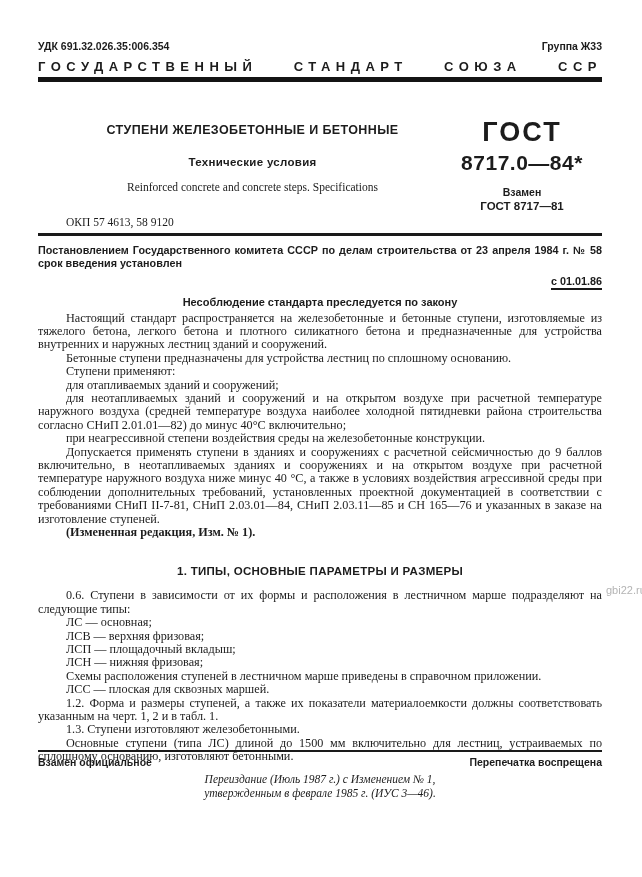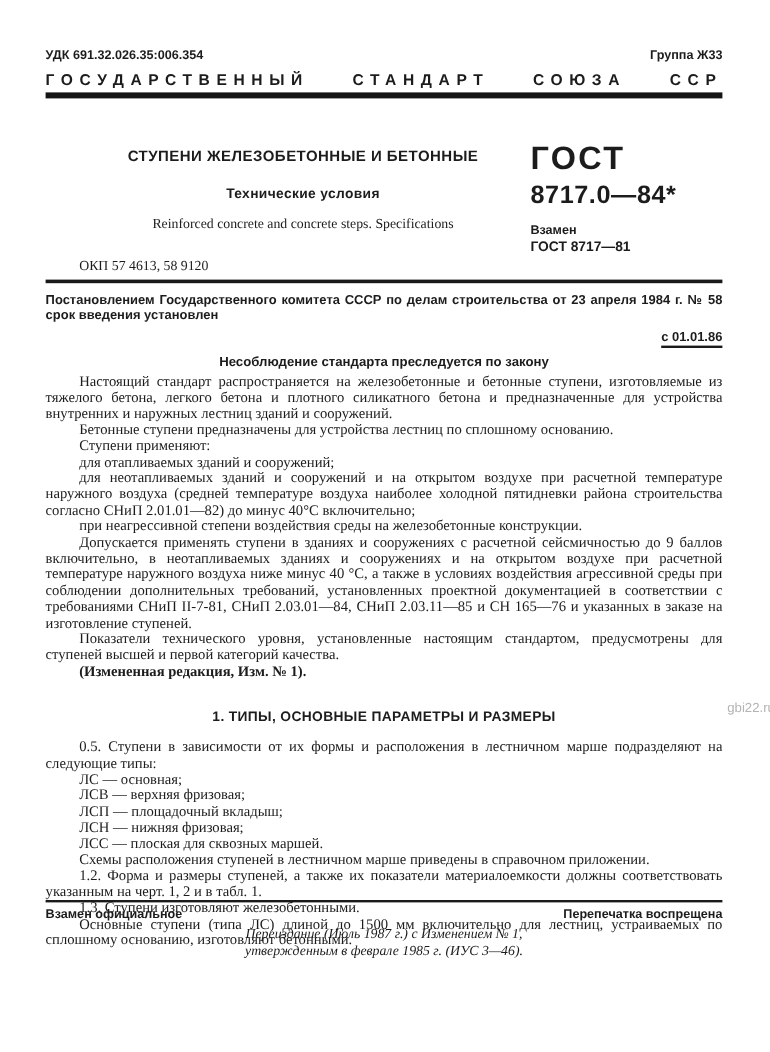--- a/index.html
+++ b/index.html
@@ -38,21 +38,21 @@
   .doc-title {
     font-family: "Liberation Sans", sans-serif;
     font-weight: bold; font-size: 12.5px; letter-spacing: .4px;
   }
   .doc-subtitle {
     margin-top: 19px;
     font-family: "Liberation Sans", sans-serif;
     font-weight: bold; font-size: 11.5px; letter-spacing: .3px;
   }
   .doc-subtitle-en { margin-top: 13px; font-size: 11.5px; }
-  .title-right { flex: 0 0 160px; font-family: "Liberation Sans", sans-serif; }
+  .title-right { flex: 0 0 160px; text-align: center; font-family: "Liberation Sans", sans-serif; }
   .gost-label  { font-weight: bold; font-size: 27px; line-height: 28px; letter-spacing: 2px; }
   .gost-number { font-weight: bold; font-size: 21px; line-height: 24px; margin-top: 5px; letter-spacing: .5px; }
   .replaces-label  { margin-top: 11px; font-weight: bold; font-size: 10.5px; }
   .replaces-number { margin-top: 2px;  font-weight: bold; font-size: 11.5px; }
 
   .okp { margin-top: 4px; margin-left: 28px; font-size: 11.5px; }
 
   
   .decree-text {
     margin: 8px 0 0 0;
@@ -127,34 +127,33 @@
     <p class="law-notice">Несоблюдение стандарта преследуется по закону</p>
 
     <div class="bodytext">
       <p>Настоящий стандарт распространяется на железобетонные и бетонные ступени, изготовляемые из тяжелого бетона, легкого бетона и плотного силикатного бетона и предназначенные для устройства внутренних и наружных лестниц зданий и сооружений.</p>
       <p>Бетонные ступени предназначены для устройства лестниц по сплошному основанию.</p>
       <p>Ступени применяют:</p>
       <p>для отапливаемых зданий и сооружений;</p>
       <p>для неотапливаемых зданий и сооружений и на открытом воздухе при расчетной температуре наружного воздуха (средней температуре воздуха наиболее холодной пятидневки района строительства согласно СНиП 2.01.01—82) до минус 40°С включительно;</p>
       <p>при неагрессивной степени воздействия среды на железобетонные конструкции.</p>
       <p>Допускается применять ступени в зданиях и сооружениях с расчетной сейсмичностью до 9 баллов включительно, в неотапливаемых зданиях и сооружениях и на открытом воздухе при расчетной температуре наружного воздуха ниже минус 40 °С, а также в условиях воздействия агрессивной среды при соблюдении дополнительных требований, установленных проектной документацией в соответствии с требованиями СНиП II-7-81, СНиП 2.03.01—84, СНиП 2.03.11—85 и СН 165—76 и указанных в заказе на изготовление ступеней.</p>
-      <p>Показатели технического уровня, установленные настоящим стандартом, предусмотрены для ступеней высшей и первой категорий качества.</p>
       <p class="bold">(Измененная редакция, Изм. № 1).</p>
     </div>
 
     <h2 class="section-heading">1. ТИПЫ, ОСНОВНЫЕ ПАРАМЕТРЫ И РАЗМЕРЫ</h2>
 
     <div class="bodytext section-body">
-      <p>0.5. Ступени в зависимости от их формы и расположения в лестничном марше подразделяют на следующие типы:</p>
+      <p>0.6. Ступени в зависимости от их формы и расположения в лестничном марше подразделяют на следующие типы:</p>
       <p>ЛС — основная;</p>
       <p>ЛСВ — верхняя фризовая;</p>
       <p>ЛСП — площадочный вкладыш;</p>
       <p>ЛСН — нижняя фризовая;</p>
+      <p>Схемы расположения ступеней в лестничном марше приведены в справочном приложении.</p>
       <p>ЛСС — плоская для сквозных маршей.</p>
-      <p>Схемы расположения ступеней в лестничном марше приведены в справочном приложении.</p>
       <p>1.2. Форма и размеры ступеней, а также их показатели материалоемкости должны соответствовать указанным на черт. 1, 2 и в табл. 1.</p>
       <p>1.3. Ступени изготовляют железобетонными.</p>
       <p>Основные ступени (типа ЛС) длиной до 1500 мм включительно для лестниц, устраиваемых по сплошному основанию, изготовляют бетонными.</p>
     </div>
 
     <div class="page-footer">
       <div class="footer-rule"></div>
       <div class="footer-row">
         <span>Взамен официальное</span>
         <span>Перепечатка воспрещена</span>

